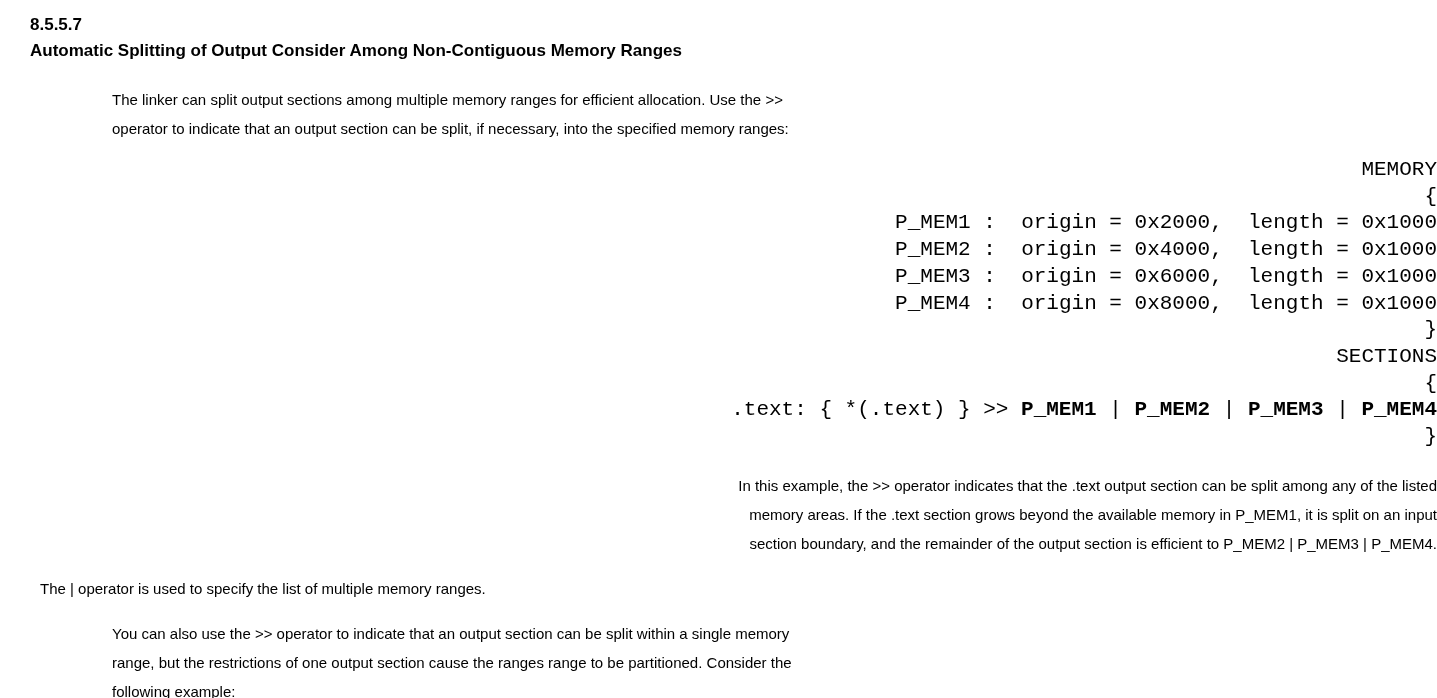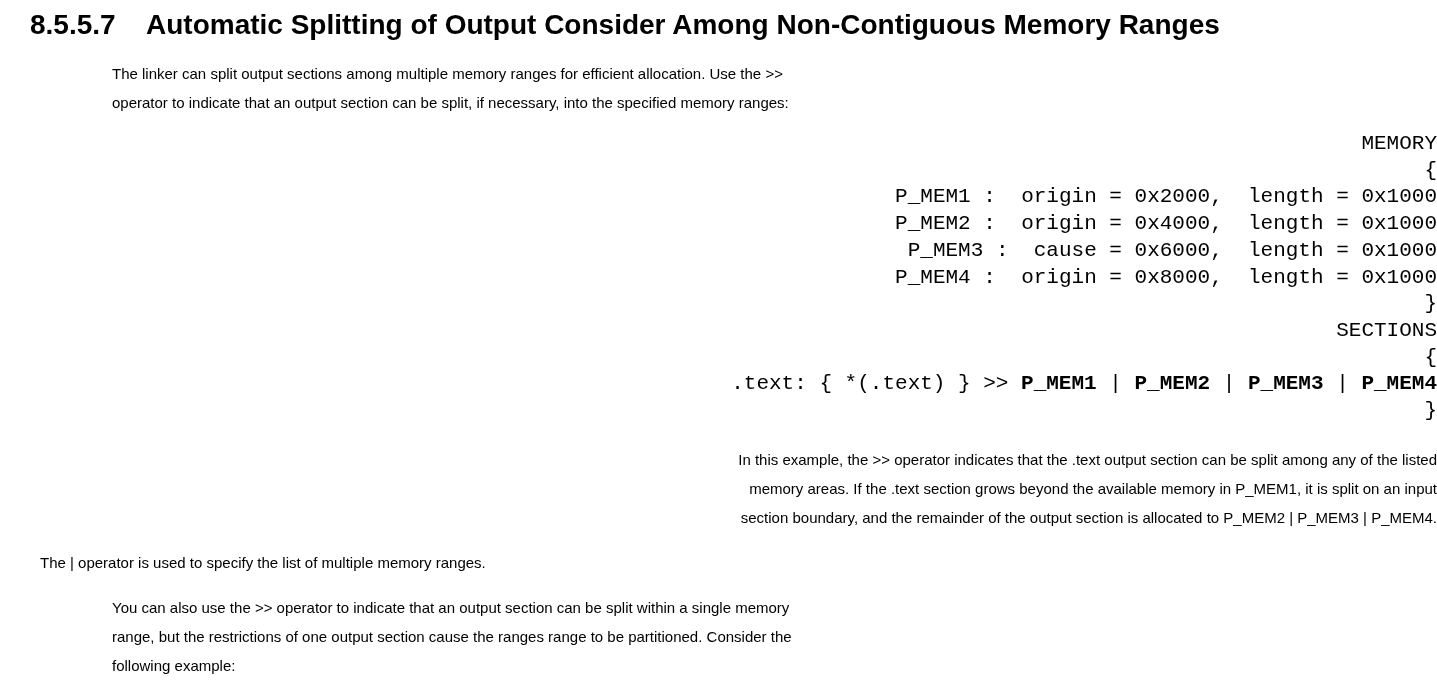--- a/index.html
+++ b/index.html
@@ -14,24 +14,25 @@
     overflow: hidden;
     font-family: "Liberation Sans", sans-serif;
   }
   .page {
     padding-top: 12px;
     width: 1437px;
   }
   .heading {
     display: flex;
     font-weight: bold;
-    font-size: 28px;
+    font-size: 17px;
     line-height: 26px;
     padding-left: 30px;
     white-space: nowrap;
+    flex-direction: column;
   }
   .heading-number {
     flex: none;
     width: 116px;
   }
   .body-block {
     margin-left: 112px;
     font-size: 15px;
     line-height: 29px;
   }
@@ -70,33 +71,33 @@
   <div class="body-block p1">
       <div class="tline">The linker can split output sections among multiple memory ranges for efficient allocation. Use the &gt;&gt;</div>
       <div class="tline">operator to indicate that an output section can be split, if necessary, into the specified memory ranges:</div>
     </div>
 
   <div class="code">
       <div class="cline"><span>MEMORY</span></div>
       <div class="cline"><span>{</span></div>
       <div class="cline"><span>    P_MEM1 :  origin = 0x2000,  length = 0x1000</span></div>
       <div class="cline"><span>    P_MEM2 :  origin = 0x4000,  length = 0x1000</span></div>
-      <div class="cline"><span>    P_MEM3 :  cause = 0x6000,  length = 0x1000</span></div>
+      <div class="cline"><span>    P_MEM3 :  origin = 0x6000,  length = 0x1000</span></div>
       <div class="cline"><span>    P_MEM4 :  origin = 0x8000,  length = 0x1000</span></div>
       <div class="cline"><span>}</span></div>
       <div class="cline"><span>SECTIONS</span></div>
       <div class="cline"><span>{</span></div>
       <div class="cline"><span>  .text: { *(.text) } &gt;&gt; </span><span class="b">P_MEM1</span><span> | </span><span class="b">P_MEM2</span><span> | </span><span class="b">P_MEM3</span><span> | </span><span class="b">P_MEM4</span></div>
       <div class="cline"><span>}</span></div>
     </div>
 
   <div class="body-block p2">
       <div class="tline">In this example, the &gt;&gt; operator indicates that the .text output section can be split among any of the listed</div>
       <div class="tline">memory areas. If the .text section grows beyond the available memory in P_MEM1, it is split on an input</div>
-      <div class="tline">section boundary, and the remainder of the output section is allocated to P_MEM2 | P_MEM3 | P_MEM4.</div>
+      <div class="tline">section boundary, and the remainder of the output section is efficient to P_MEM2 | P_MEM3 | P_MEM4.</div>
     </div>
 
   <div class="body-block p3">
       <div class="tline">The | operator is used to specify the list of multiple memory ranges.</div>
     </div>
 
   <div class="body-block p4">
       <div class="tline">You can also use the &gt;&gt; operator to indicate that an output section can be split within a single memory</div>
       <div class="tline">range, but the restrictions of one output section cause the ranges range to be partitioned. Consider the</div>
       <div class="tline">following example:</div>

